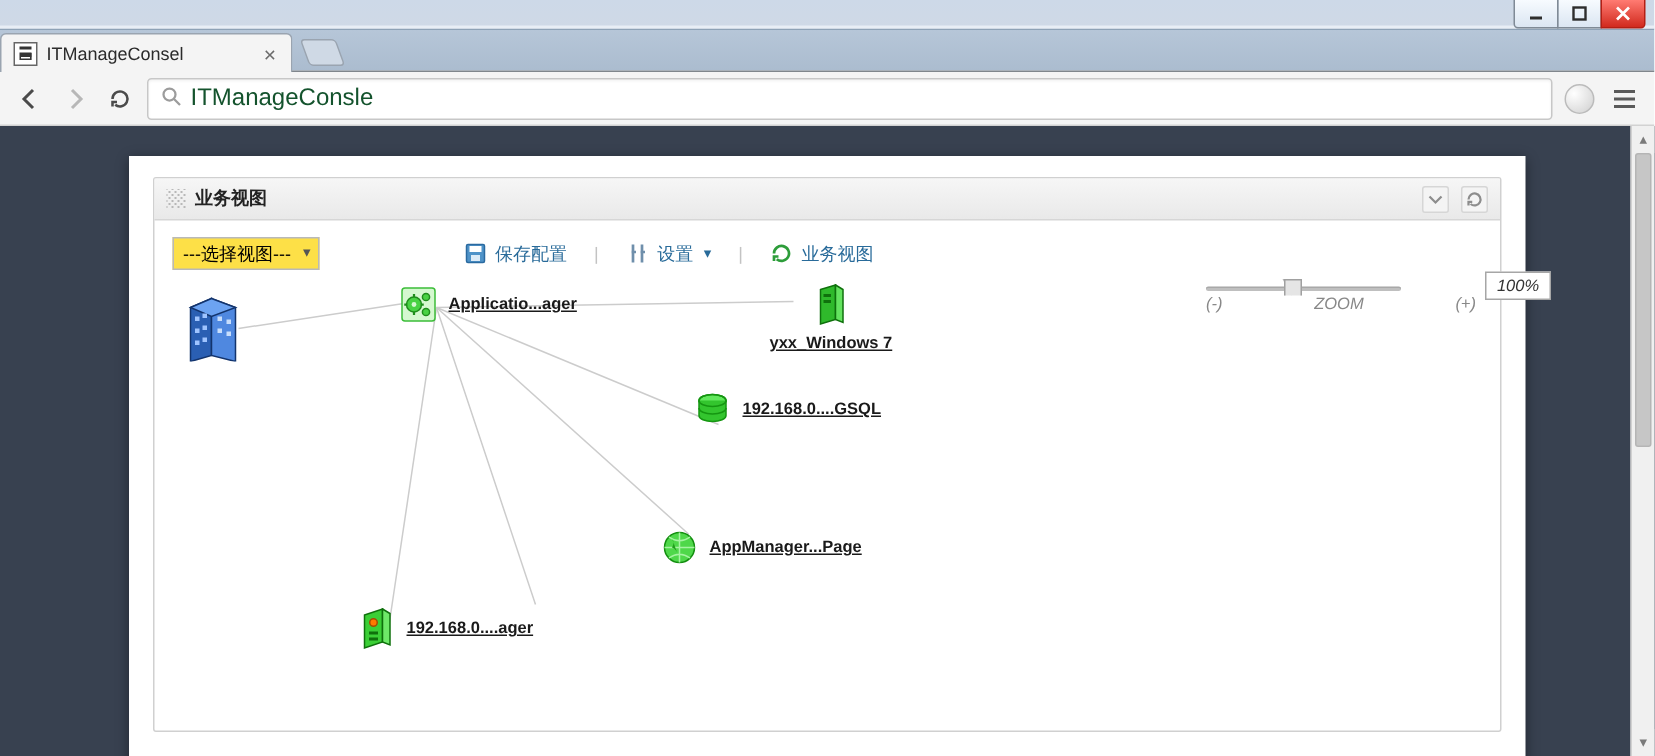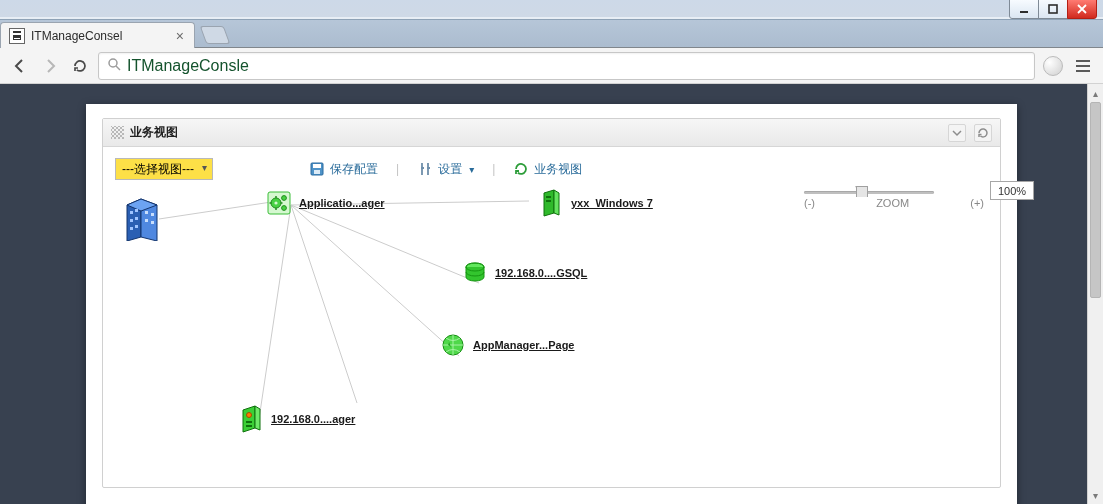--- a/index.html
+++ b/index.html
@@ -155,21 +155,21 @@
   .select-wrap::after {
     content:"▾"; position:absolute; right:6px; top:4px; pointer-events:none; color:#555; font-size:10px;
   }
   .sep { color:#c3c3c3; }
   .tbtn { display:inline-flex; align-items:center; gap:5px; color:#296b9a; cursor:pointer; font-size:12px;}
   .tbtn svg { width:16px; height:16px; }
   .tbtn .caret { margin-left:2px; color:#296b9a; font-size:10px; }
 
   
   .zoom {
-    position:absolute; right:16px; top:44px; text-align:left;
+    position:absolute; right:16px; top:44px; text-align:left;font-style:italic;
   }
   .zoom .track {
     width:130px; height:3px; background:#bfbfbf; position:relative; border-radius:2px;
     box-shadow: inset 0 1px 0 #a8a8a8;
     margin-bottom:3px;
   }
   .zoom .thumb {
     position:absolute; top:-5px; left: 51px; width:0; height:0;
     border-left:6px solid transparent; border-right:6px solid transparent;
     border-top: 11px solid #b6b6b6;
@@ -398,21 +398,21 @@
                   <line x1="2.5" y1="12" x2="4.5" y2="12"></line>
                     <line x1="13.5" y1="12" x2="15.5" y2="12"></line>
                 </g>
                 <circle cx="17" cy="7" r="2.4" fill="#49d244" stroke="#1f8d1c"></circle>
                 <circle cx="17" cy="17" r="2.4" fill="#49d244" stroke="#1f8d1c"></circle>
               </svg>
             </span>
             <span class="label">Applicatio...ager</span>
           </div>
 
-          <div class="node" style="left:424px; top:-2px;">
+          <div class="node" style="left:400px; top:-2px;flex-direction:column;">
             <span class="node-icon tower">
               <svg viewBox="0 0 22 28">
                 <polygon points="4,4 14,1 14,24 4,27" fill="#2fb92b" stroke="#0f710c"></polygon>
                 <polygon points="14,1 19,4 19,26 14,24" fill="#64e35f" stroke="#0f710c"></polygon>
                 <rect x="6" y="7" width="5" height="2" fill="#0f710c"></rect>
                 <rect x="6" y="11" width="5" height="2" fill="#0f710c"></rect>
               </svg>
             </span>
             <span class="label">yxx_Windows 7</span>
           </div>
@@ -422,21 +422,21 @@
               <svg viewBox="0 0 24 24">
                 <ellipse cx="12" cy="6" rx="9" ry="4" fill="#62e85d" stroke="#159611"></ellipse>
                 <path d="M3 6 v10 a9 4 0 0 0 18 0 V6" fill="#33c52e" stroke="#159611"></path>
                 <ellipse cx="12" cy="6" rx="9" ry="4" fill="none" stroke="#159611"></ellipse>
                 <path d="M3 11 a9 4 0 0 0 18 0" fill="none" stroke="#159611"></path>
               </svg>
             </span>
             <span class="label">192.168.0....GSQL</span>
           </div>
 
-          <div class="node" style="left:326px; top:140px;">
+          <div class="node" style="left:326px; top:160px;">
             <span class="node-icon globegreen">
               <svg viewBox="0 0 22 22">
                 <circle cx="11" cy="11" r="10" fill="#4fd84a" stroke="#148f10"></circle>
                 <path d="M1 11 h20 M11 1 v20 M4 4 q7 5 14 0 M4 18 q7 -5 14 0" fill="none" stroke="#a6f3a2" stroke-width="1"></path>
                 <path d="M6 5 q2 3 0 6 q3 1 4 5" fill="#1f9e1b"></path>
               </svg>
             </span>
             <span class="label">AppManager...Page</span>
           </div>
 

